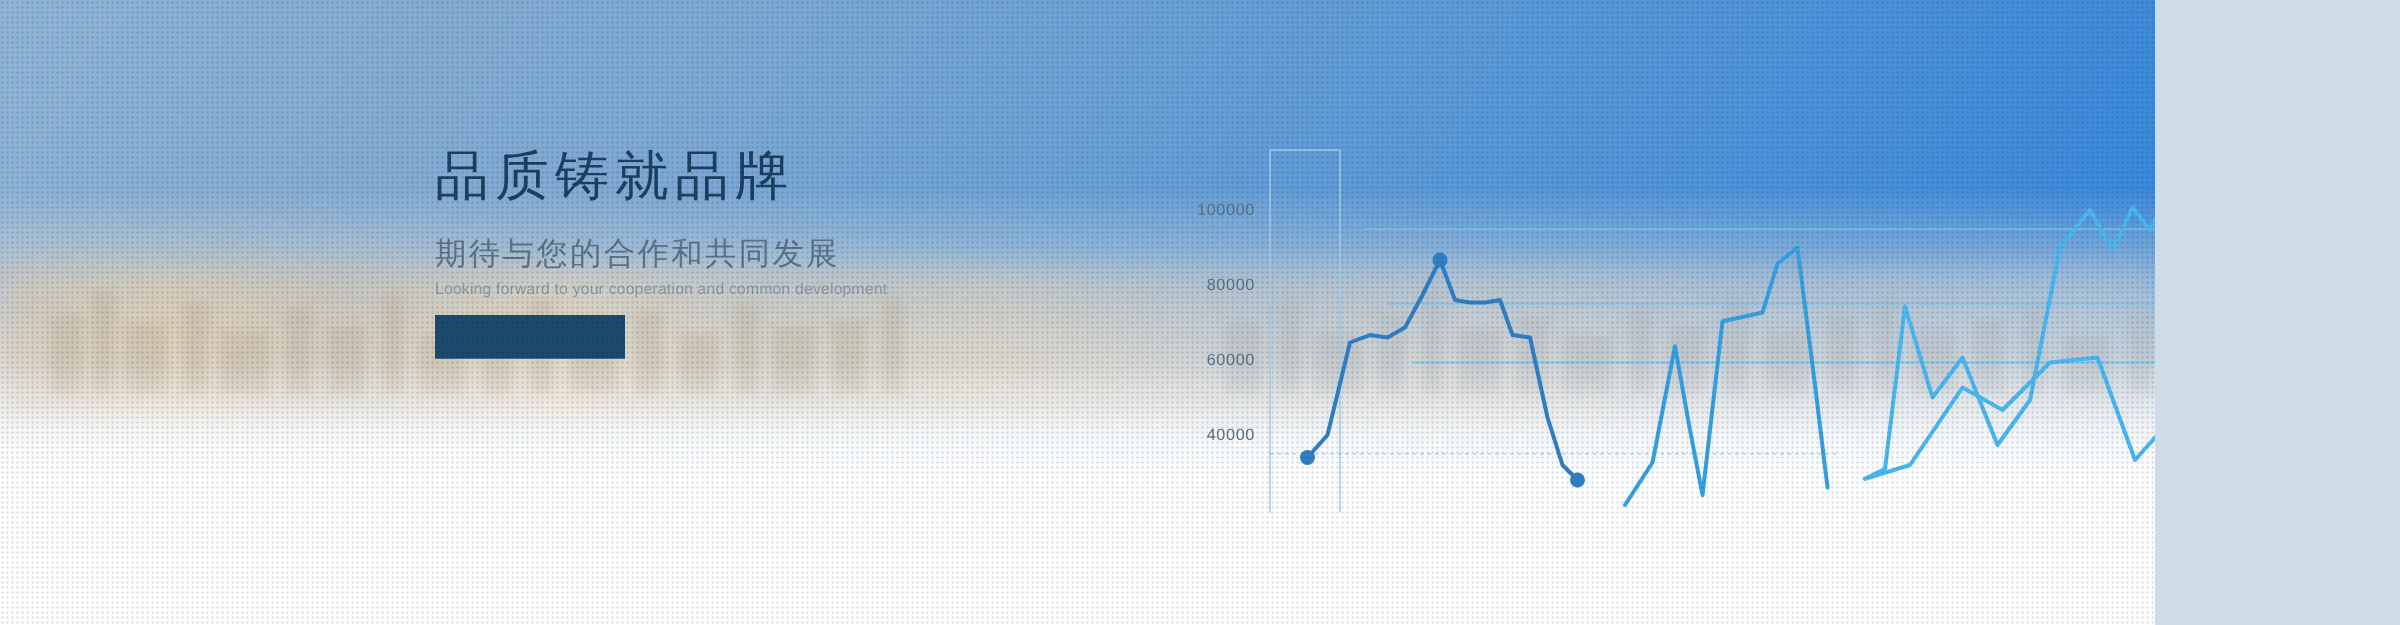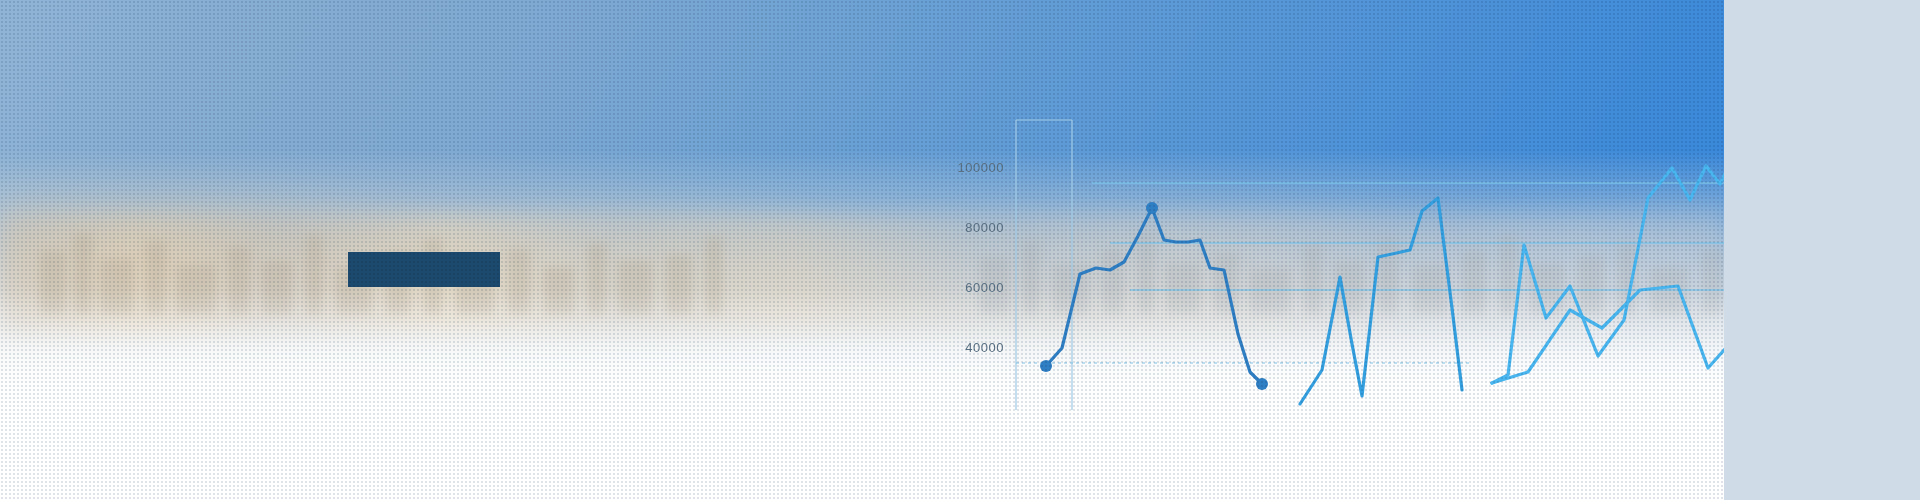--- a/index.html
+++ b/index.html
@@ -191,17 +191,22 @@
 
     <g>
       <circle cx="1046" cy="366" r="6" fill="#2f7fc4"></circle>
       <circle cx="1152" cy="208" r="6" fill="#2f7fc4"></circle>
       <circle cx="1262" cy="384" r="6" fill="#2f7fc4"></circle>
       <circle cx="1746" cy="131" r="6.5" fill="#49b6ef"></circle>
       <circle cx="1782" cy="78" r="7" fill="#49b6ef"></circle>
     </g>
   </svg>
 
+  <div class="text-block">
+    <h1 class="headline">品质铸就品牌</h1>
+    <p class="subhead">期待与您的合作和共同发展</p>
+    <p class="subhead-en">Looking forward to your cooperation and common development</p>
+  </div>
 
   <button class="cta"></button>
 
   <div class="dots"></div>
 </div>
 
 </body></html>

